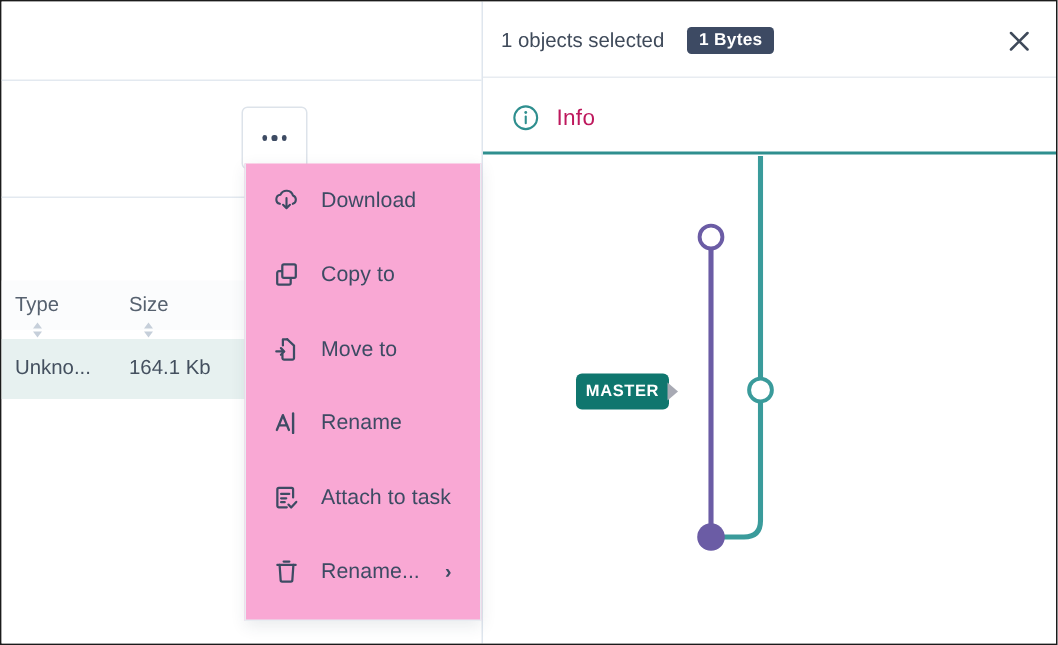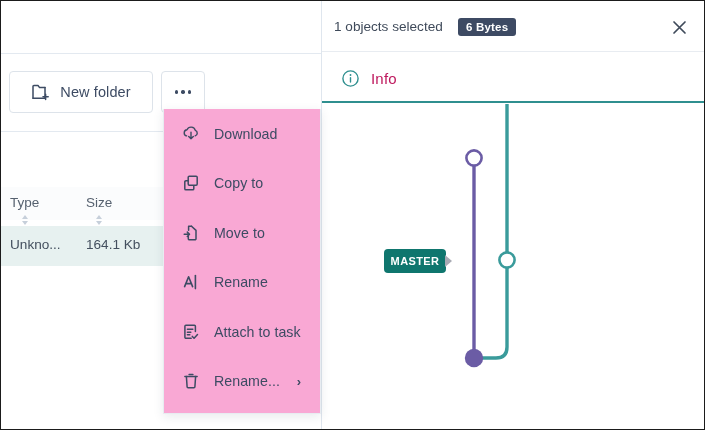--- a/index.html
+++ b/index.html
@@ -145,30 +145,20 @@
 <body>
 
 <div id="root">
 
   <div id="left-panel">
 
     <div class="hdivider" style="top:52px"></div>
 
     <div id="toolbar">
 
-      <div class="btn" id="new-folder-btn">
-        <span class="micon">
-          <svg width="20" height="18" viewBox="0 0 20 18" fill="none" stroke="#3d4b63" stroke-width="1.5" stroke-linecap="round" stroke-linejoin="round">
-            <path d="M2 15.2V3.4a.9.9 0 0 1 .9-.9h4.1l1.6 2.1h5.4"></path>
-            <path d="M2 15.2h12V4.6"></path>
-            <path d="M14.6 11.2v5.2M12 13.8h5.2"></path>
-          </svg>
-        </span>
-        <span class="lbl">New folder</span>
-      </div>
 
       <div class="btn" id="more-btn">
         <span class="dots">
           <i class="dot"></i>
             <i class="dot"></i>
             <i class="dot"></i>
         </span>
       </div>
     </div>
 
@@ -262,21 +252,21 @@
       <span class="chev">›</span>
     </div>
   </div>
 
   <div id="vdivider"></div>
 
   <div id="right-panel">
 
     <div id="panel-header">
       <div id="selected-text">1 objects selected</div>
-      <div id="size-badge">6 Bytes</div>
+      <div id="size-badge">1 Bytes</div>
       <div id="close-btn">
         <svg width="17" height="17" viewBox="0 0 17 17" fill="none" stroke="#3f4a5a" stroke-width="1.7" stroke-linecap="round">
           <path d="M3 3l11 11M14 3L3 14"></path>
         </svg>
       </div>
     </div>
 
     <div id="tabbar">
       <div id="tab-info">
         <span class="micon">

